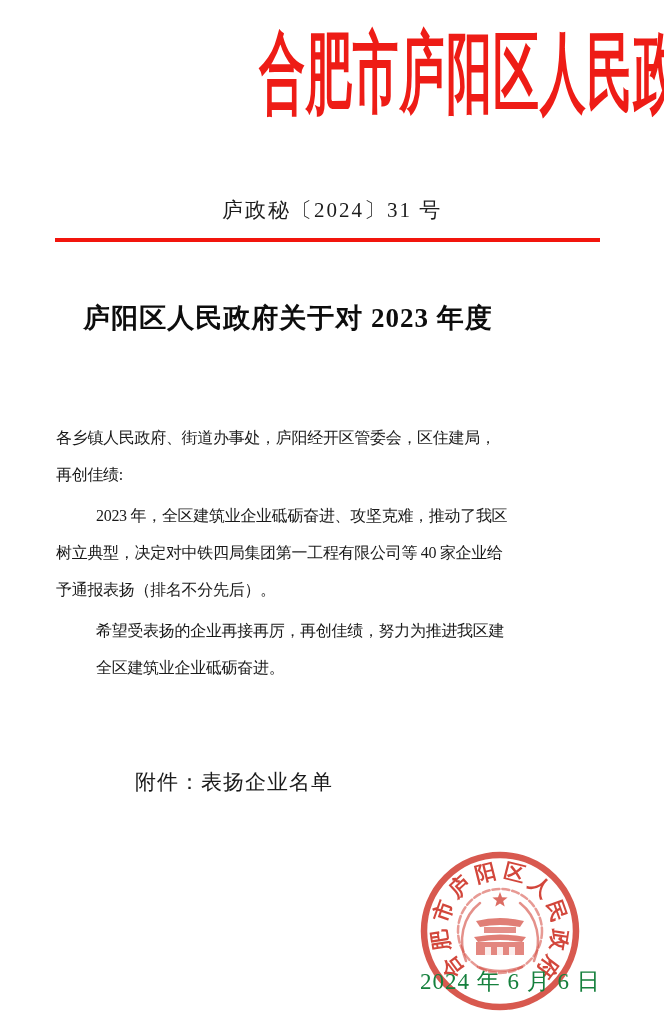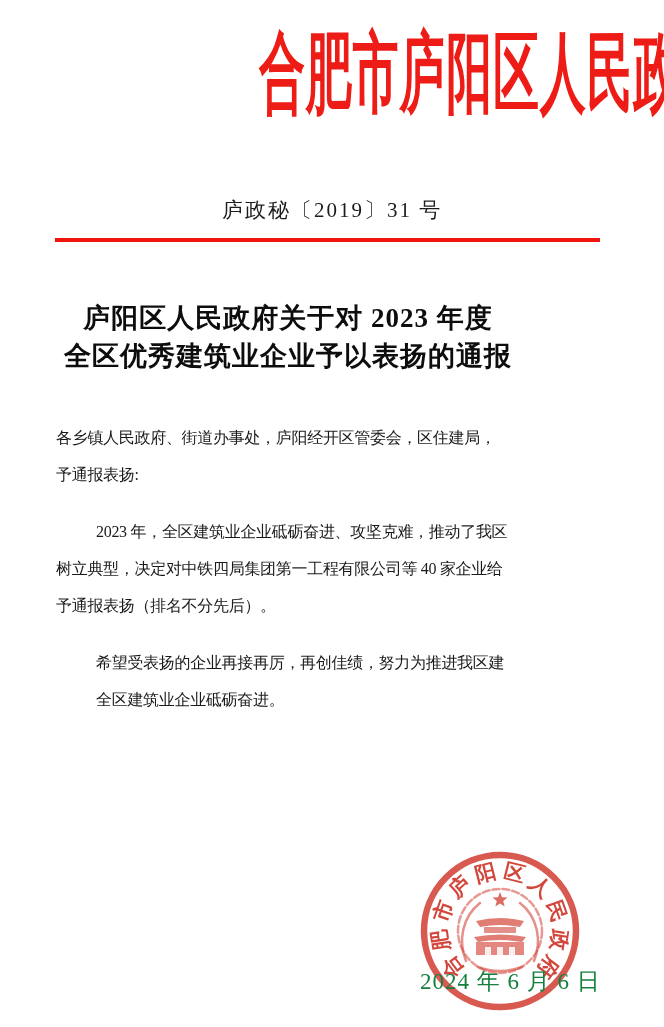--- a/index.html
+++ b/index.html
@@ -39,21 +39,21 @@
     position:absolute;top:299px;left:0;width:576px;
     text-align:center;font-size:27px;font-weight:700;
     line-height:38px;color:#0d0d0d;letter-spacing:1px;
   }
   
   .body-text{
     position:absolute;top:419px;left:56px;width:552px;
     font-size:16px;color:#1a1a1a;
   }
   .bline{height:37px;line-height:37px;white-space:nowrap;letter-spacing:-0.3px;}
-  .bline.p-start{margin-top:20px;}
+  .bline.p-start{margin-top:4px;}
   .bline.ind{text-indent:40px;}
   .attachment{
     position:absolute;top:764px;left:135px;height:37px;line-height:37px;
     font-size:21px;color:#1a1a1a;letter-spacing:1px;
   }
   
   .seal{
     position:absolute;left:412px;top:843px;width:176px;height:176px;
     filter:blur(0.4px);opacity:0.92;
   }
@@ -69,39 +69,39 @@
 </style>
 </head>
 <body>
 
 <div class="page">
 
   <div class="header">
     <span class="header-inner">合肥市庐阳区人民政府文件</span>
   </div>
 
-  <div class="doc-number">庐政秘〔2019〕31 号</div>
+  <div class="doc-number">庐政秘〔2024〕31 号</div>
 
   <div class="red-line"></div>
 
   <div class="title">
     <div>庐阳区人民政府关于对 2023 年度</div>
-    <div>全区优秀建筑业企业予以表扬的通报</div>
   </div>
 
   <div class="body-text">
     <div class="bline">各乡镇人民政府、街道办事处，庐阳经开区管委会，区住建局，</div>
-    <div class="bline">予通报表扬:</div>
+    <div class="bline">再创佳绩:</div>
     <div class="bline ind p-start">2023 年，全区建筑业企业砥砺奋进、攻坚克难，推动了我区</div>
     <div class="bline">树立典型，决定对中铁四局集团第一工程有限公司等 40 家企业给</div>
     <div class="bline">予通报表扬（排名不分先后）。</div>
     <div class="bline ind p-start">希望受表扬的企业再接再厉，再创佳绩，努力为推进我区建</div>
     <div class="bline ind">全区建筑业企业砥砺奋进。</div>
   </div>
 
+  <div class="attachment">附件：表扬企业名单</div>
 
   <svg class="seal" viewBox="0 0 176 176" aria-hidden="true">
 
     <circle cx="88" cy="88" r="76" fill="none" stroke="var(--seal-red,#cf372b)" stroke-width="6.5" opacity="0.9"></circle>
 
     <g id="sealTextGroup">
         <text x="88" y="35" text-anchor="middle" transform="rotate(-127 88 88)">合</text>
         <text x="88" y="35" text-anchor="middle" transform="rotate(-98.77777777777777 88 88)">肥</text>
         <text x="88" y="35" text-anchor="middle" transform="rotate(-70.55555555555556 88 88)">市</text>
         <text x="88" y="35" text-anchor="middle" transform="rotate(-42.33333333333334 88 88)">庐</text>

